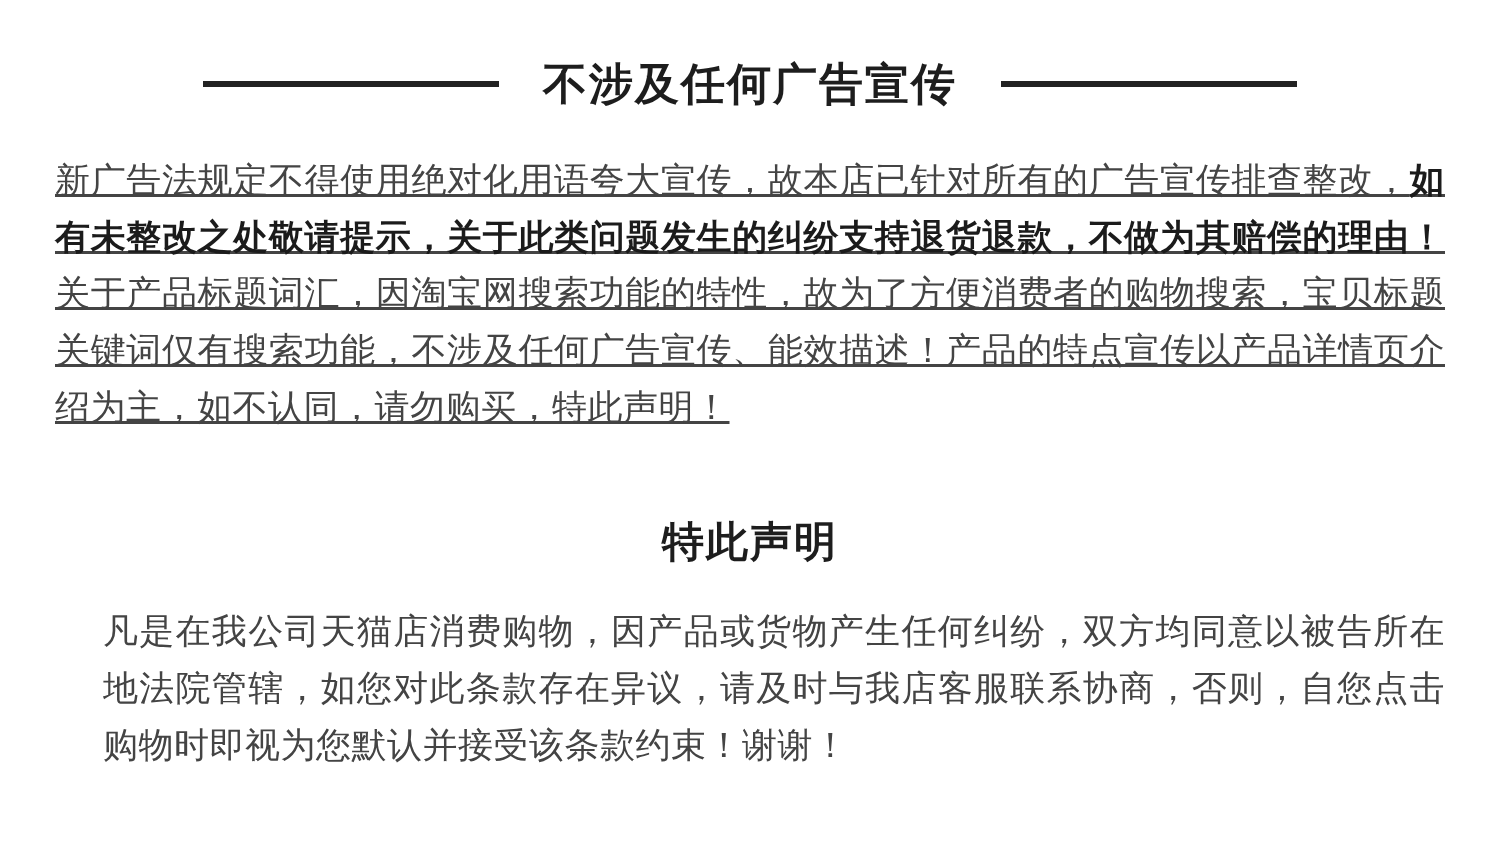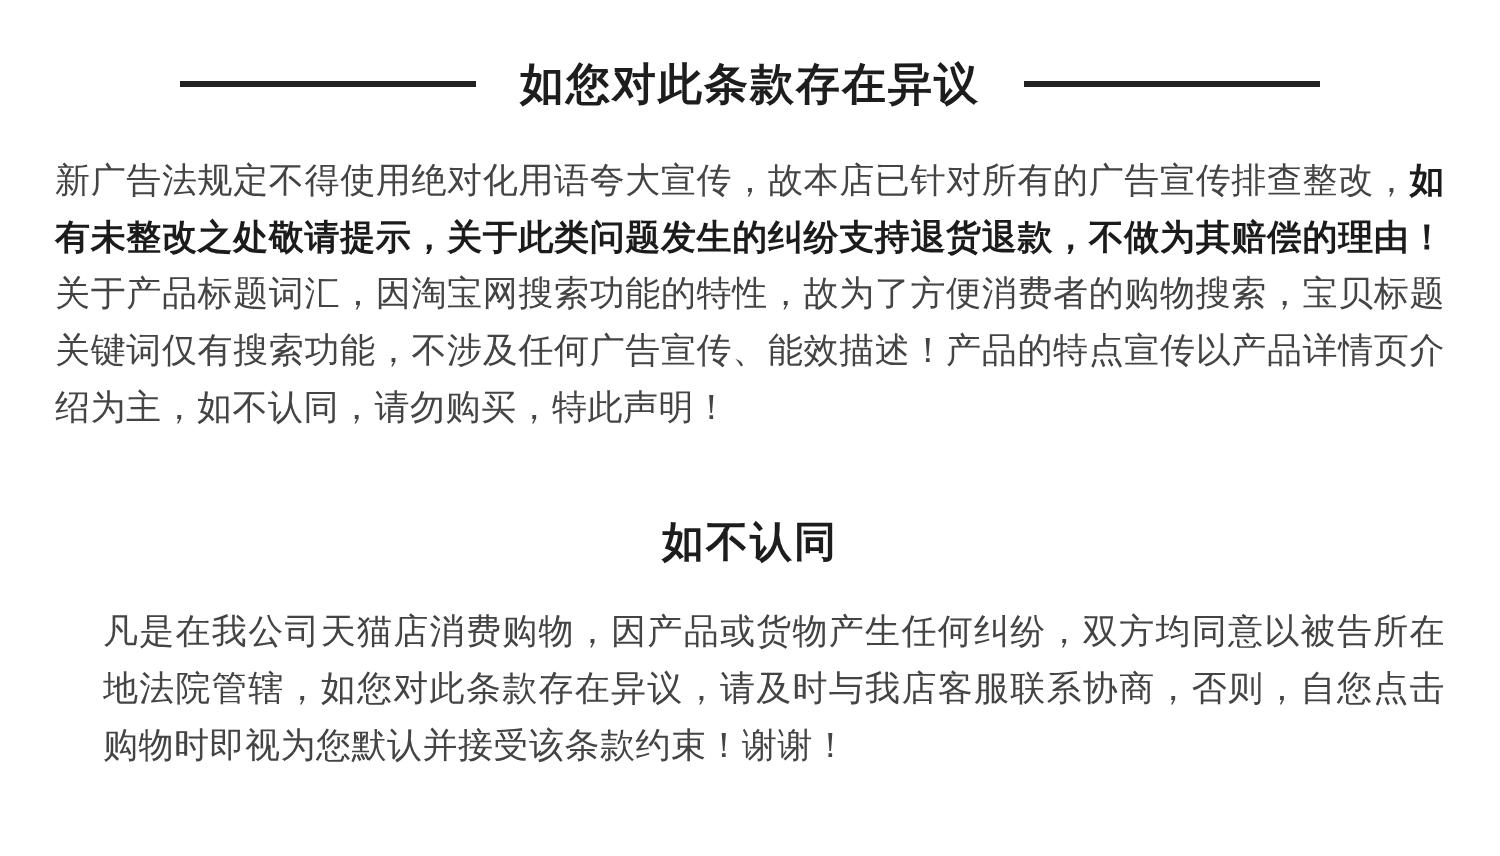--- a/index.html
+++ b/index.html
@@ -48,20 +48,21 @@
   
   .body-text {
     font-size: 35px;
     line-height: 1.62;
     color: #444444;
     text-align: justify;
     letter-spacing: 0.5px;
   }
   .p1 {
     margin-top: 46px;
+    text-decoration: underline;
   }
   .strong {
     font-weight: bold;
     color: #1b1b1b;
   }
 
   
   .heading-plain {
     margin-top: 86px;
     text-align: center;
@@ -76,25 +77,25 @@
     margin-left: 48px;
   }
 </style>
 </head>
 <body>
 
 <div class="page">
 
   <div class="heading-rules">
     <div class="rule"></div>
-    <div class="heading-main">如您对此条款存在异议</div>
+    <div class="heading-main">不涉及任何广告宣传</div>
     <div class="rule"></div>
   </div>
 
   <p class="body-text p1">
     <span>新广告法规定不得使用绝对化用语夸大宣传，故本店已针对所有的广告宣传排查整改，</span><span class="strong">如有未整改之处敬请提示，关于此类问题发生的纠纷支持退货退款，不做为其赔偿的理由！</span><span>关于产品标题词汇，因淘宝网搜索功能的特性，故为了方便消费者的购物搜索，宝贝标题关键词仅有搜索功能，不涉及任何广告宣传、能效描述！产品的特点宣传以产品详情页介绍为主，如不认同，请勿购买，特此声明！</span>
   </p>
 
-  <div class="heading-plain">如不认同</div>
+  <div class="heading-plain">特此声明</div>
 
   <p class="body-text p2">凡是在我公司天猫店消费购物，因产品或货物产生任何纠纷，双方均同意以被告所在地法院管辖，如您对此条款存在异议，请及时与我店客服联系协商，否则，自您点击购物时即视为您默认并接受该条款约束！谢谢！</p>
 
 </div>
 
 </body></html>

